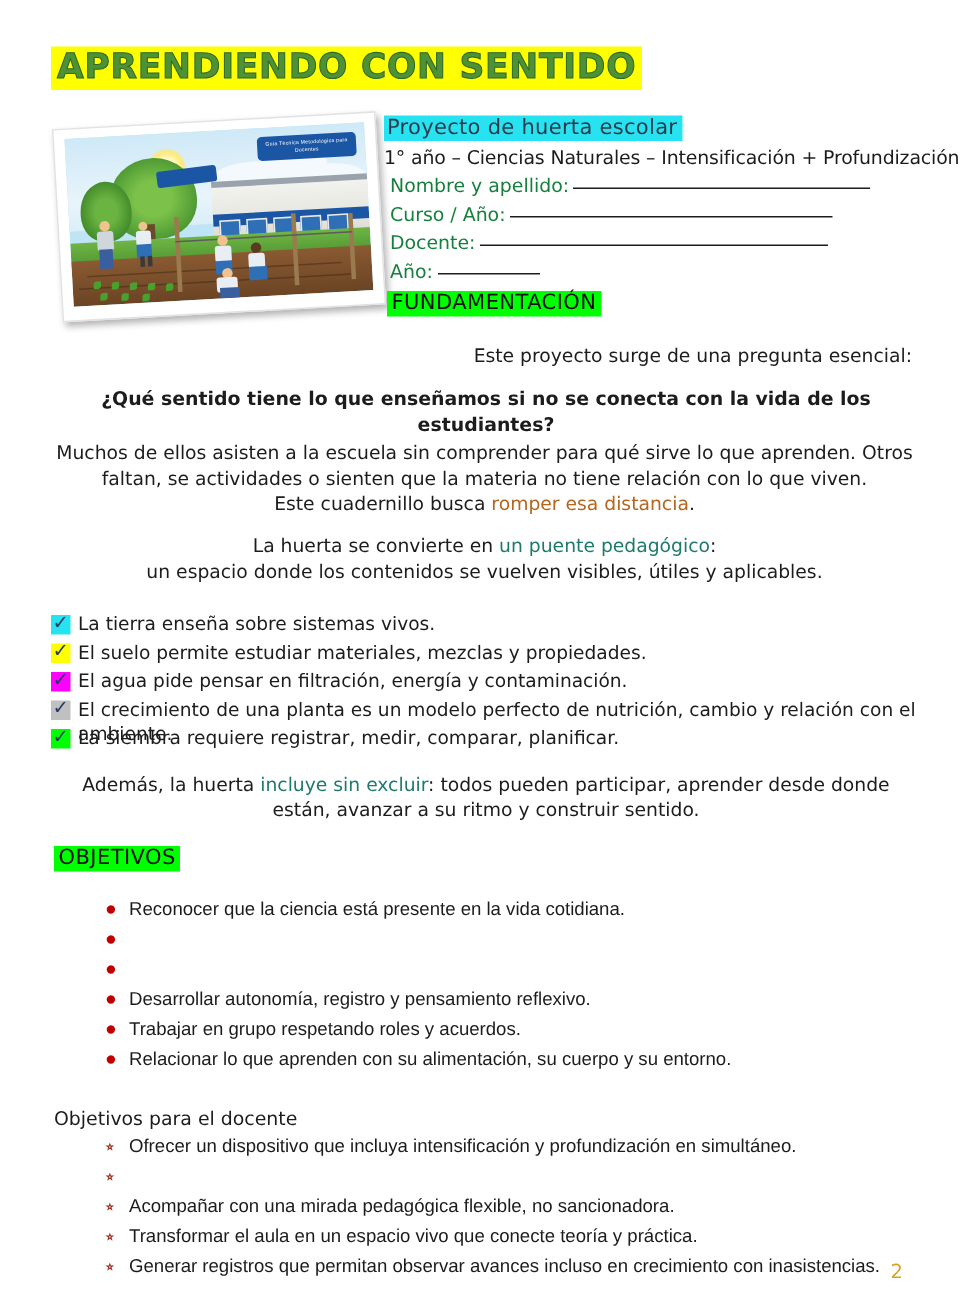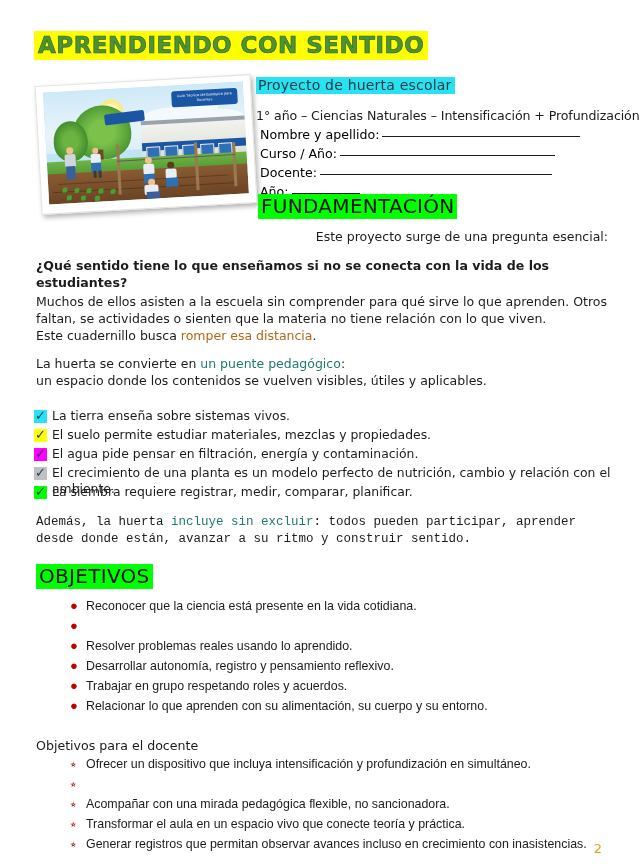--- a/index.html
+++ b/index.html
@@ -158,81 +158,82 @@
     font-family: "DejaVu Sans", sans-serif;
     font-size: 14px;
     color: #2b3a4a;
     padding: 0px 3px 1px 2px;
     letter-spacing: 0.2px;
   }
   .subtitle {
     font-family: "DejaVu Sans", sans-serif;
     font-size: 12.6px;
     color: #1c1c1c;
-    margin-top: 14px;
+    margin-top: 3px;
     white-space: nowrap;
     letter-spacing: -0.1px;
   }
   .field {
     font-family: "DejaVu Sans", sans-serif;
     font-size: 12.6px;
-    color: #000000;
+    color: #15803d;
     margin-top: 4px;
     padding-left: 4px;
     white-space: nowrap;
   }
   .field .lbl { }
   .rule {
     display: inline-block;
     border-bottom: 1.4px solid #1c1c1c;
     vertical-align: 2px;
     margin-left: 3px;
   }
   .r-long { width: 198px; }
   .r-mid  { width: 215px; }
   .r-doc  { width: 232px; }
   .r-short{ width: 68px; }
 
   
   .sec-head {
     position: absolute;
     font-family: "DejaVu Sans", sans-serif;
-    font-size: 20px;
+    font-size: 14px;
     color: #111111;
     background: #00ff00;
     padding: 0 3px 1px 3px;
     letter-spacing: 0.3px;
   }
   #fundamentacion-heading { left: 258px; top: 194px; }
   #objetivos-heading { left: 36px; top: 564px; }
 
   
   .body-text {
     position: absolute;
     font-family: "DejaVu Sans", sans-serif;
     font-size: 12.5px;
     line-height: 17px;
     color: #1c1c1c;
+    text-align: center;
   }
   .centered-line {
     left: 36px;
     top: 228px;
     width: 572px;
     text-align: right;
   }
   .question {
     left: 36px;
     top: 257px;
     width: 576px;
     font-weight: bold;
     font-size: 12.6px;
   }
   .para1 { left: 36px; top: 293px; width: 574px; }
   .para2 { left: 36px; top: 355px; width: 574px; }
-  .para3 { left: 36px; top: 514px; width: 576px; font-family: Liberation Mono, monospace; }
+  .para3 { left: 36px; top: 514px; width: 576px; }
 
   .teal { color: #1f7a6e; }
   .rust { color: #b5651d; }
 
   
   .checklist {
     position: absolute;
     left: 34px;
     top: 408px;
     width: 590px;
@@ -464,21 +465,20 @@
   <div class="obj-group" id="obj-students">
     <div class="obj-item">
       <span class="bullet-dot">●</span>
       <span class="obj-text">Reconocer que la ciencia está presente en la vida cotidiana.</span>
     </div>
     <div class="obj-item">
       <span class="bullet-dot">●</span>
     </div>
     <div class="obj-item">
       <span class="bullet-dot">●</span>
-      <span class="obj-text">Resolver problemas reales usando lo aprendido.</span>
     </div>
     <div class="obj-item">
       <span class="bullet-dot">●</span>
       <span class="obj-text">Desarrollar autonomía, registro y pensamiento reflexivo.</span>
     </div>
     <div class="obj-item">
       <span class="bullet-dot">●</span>
       <span class="obj-text">Trabajar en grupo respetando roles y acuerdos.</span>
     </div>
     <div class="obj-item">

